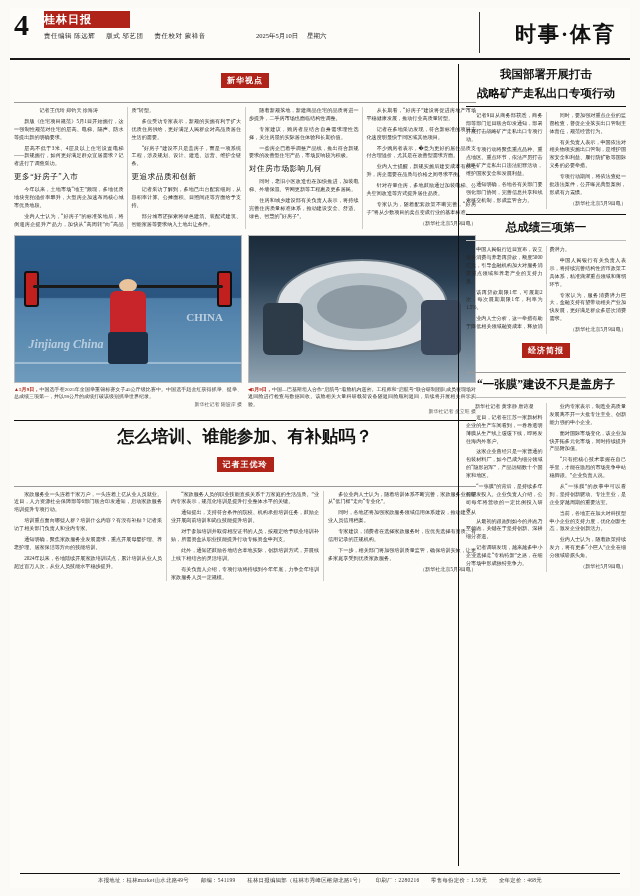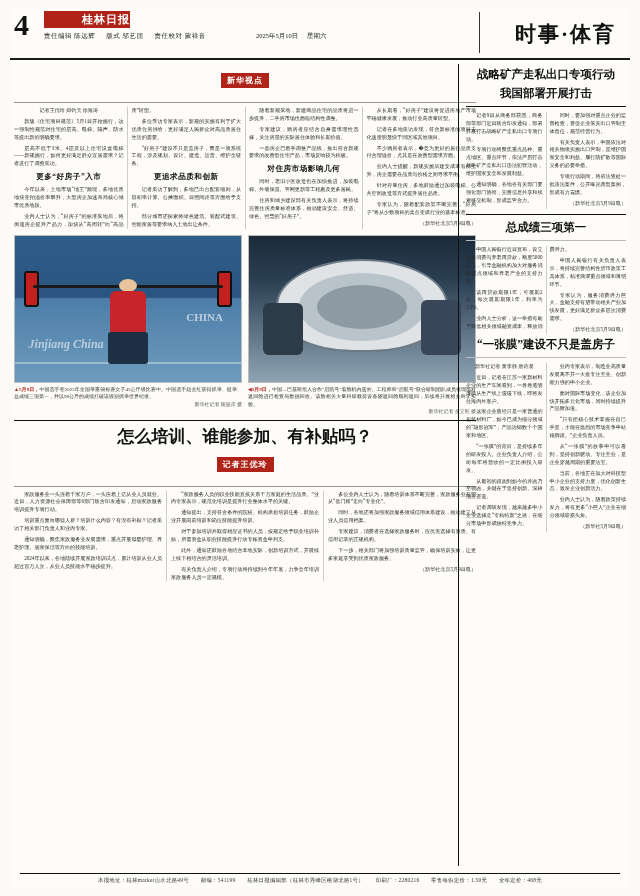--- a/index.html
+++ b/index.html
@@ -34,21 +34,21 @@
     font-family: "Liberation Serif", serif;
     line-height: 1;
   }
   .logo-box {
     position: absolute; left: 34px; top: 3px;
     width: 86px; height: 17px;
     background: #b02318;
     color: #fff;
     font-size: 11px;
     letter-spacing: 1px;
-    text-align: right;
+    text-align: left;
     line-height: 17px;
     font-weight: bold;
   }
   .editors {
     position: absolute; left: 34px; top: 24px;
     font-size: 6.5px; color: #222; letter-spacing: .5px;
   }
   .editors span { margin-right: 9px; }
   .date-line {
     position: absolute; left: 246px; top: 24px;
@@ -116,23 +116,23 @@
     column-gap: 9px;
     column-rule: 1px solid #ccc;
     font-size: 5.1px;
     line-height: 1.55;
     color: #2a2a2a;
     text-align: justify;
   }
   .cols4 p, .cols3 p { margin: 0 0 3px 0; text-indent: 2em; }
   .sub-h {
     font-size: 7.6px;
-    font-weight: bold;
+    font-weight: normal;
     color: #111;
-    text-align: center;
+    text-align: left;
     margin: 4px 0 3px 0;
     text-indent: 0 !important;
     letter-spacing: .5px;
   }
   .byline {
     font-size: 5.1px; color: #333; text-align: center; margin: 0 0 3px 0;
     text-indent: 0 !important;
   }
   .sig {
     font-size: 5.1px; color: #333; text-align: right; margin-top: 3px;
@@ -332,22 +332,22 @@
           <p>多位业内人士认为，随着培训体系不断完善，家政服务业有望从“低门槛”走向“专业化”。</p>
           <p>同时，各地还将加强家政服务领域信用体系建设，推动建立从业人员信用档案。</p>
           <p>专家建议，消费者在选择家政服务时，应优先选择有资质、有信用记录的正规机构。</p>
           <p>下一步，相关部门将加强培训质量监管，确保培训实效，让更多家庭享受到优质家政服务。</p>
           <p class="sig">（新华社北京5月9日电）</p>
         </div>
       </div>
 
       <div class="right-zone">
 
+        <div class="r-head">我国部署开展打击</div>
         <div class="r-head">战略矿产走私出口专项行动</div>
-        <div class="r-head">我国部署开展打击</div>
         <div class="r-rule"></div>
 
         <div class="cols2">
           <p>记者9日从商务部获悉，商务部等部门近日联合印发通知，部署开展打击战略矿产走私出口专项行动。</p>
           <p>专项行动将聚焦重点品种、重点地区、重点环节，依法严厉打击战略矿产走私出口违法犯罪活动，维护国家安全和发展利益。</p>
           <p>通知明确，各地各有关部门要强化部门协同，完善信息共享和线索移交机制，形成监管合力。</p>
           <p>同时，要加强对重点企业的监督检查，督促企业落实出口管制主体责任，规范经营行为。</p>
           <p>有关负责人表示，中国依法对相关物项实施出口管制，是维护国家安全和利益、履行防扩散等国际义务的必要举措。</p>
           <p>专项行动期间，将依法查处一批违法案件，公开曝光典型案例，形成有力震慑。</p>
           <p class="sig">（新华社北京5月9日电）</p>
@@ -360,20 +360,23 @@
 
         <div class="cols2">
           <p>中国人民银行近日宣布，设立服务消费与养老再贷款，额度5000亿元，引导金融机构加大对服务消费重点领域和养老产业的支持力度。</p>
           <p>该再贷款期限1年，可展期2次，每次展期期限1年，利率为1.5%。</p>
           <p>业内人士分析，这一举措有助于降低相关领域融资成本，释放消费潜力。</p>
           <p>中国人民银行有关负责人表示，将持续完善结构性货币政策工具体系，精准滴灌重点领域和薄弱环节。</p>
           <p>专家认为，服务消费潜力巨大，金融支持有望带动相关产业加快发展，更好满足群众多层次消费需求。</p>
           <p class="sig">（新华社北京5月9日电）</p>
         </div>
 
+        <div class="tag-row">
+          <span class="tag">经济简报</span>
+        </div>
 
         <div class="r-head">“一张膜”建设不只是盖房子</div>
         <div class="r-rule thin"></div>
 
         <div class="cols2">
           <p class="byline">新华社记者 黄李静 唐诗凝</p>
           <p>近日，记者在江苏一家新材料企业的生产车间看到，一卷卷透明薄膜从生产线上缓缓下线，即将发往海内外客户。</p>
           <p>这家企业曾经只是一家普通的包装材料厂，如今已成为细分领域的“隐形冠军”，产品远销数十个国家和地区。</p>
           <p>“一张膜”的背后，是持续多年的研发投入。企业负责人介绍，公司每年将营收的一定比例投入研发。</p>
           <p>从最初的跟跑到如今的并跑乃至领跑，关键在于坚持创新、深耕细分赛道。</p>

